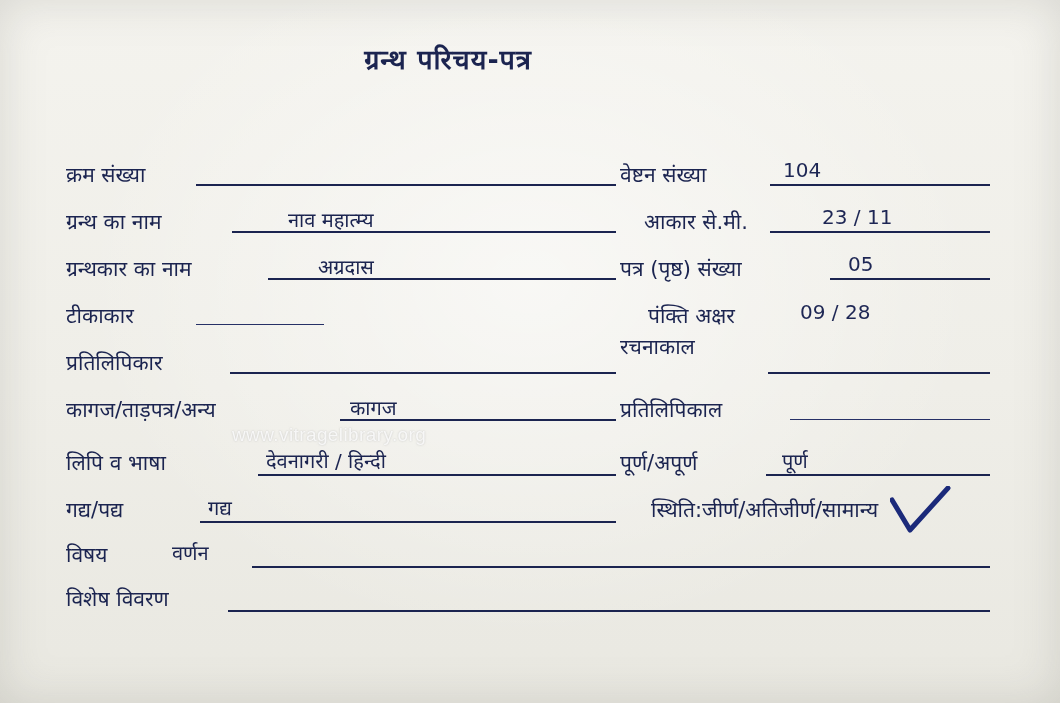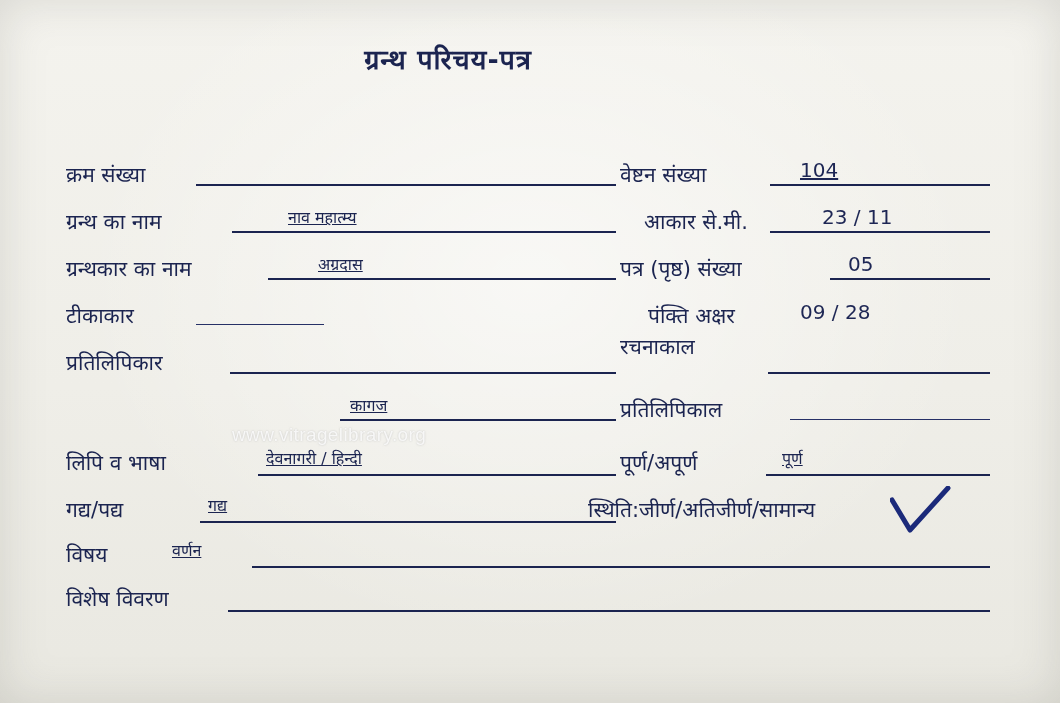--- a/index.html
+++ b/index.html
@@ -59,23 +59,22 @@
     color: #1b2450;
   }
 
   .label {
     position: absolute;
     font-size: 21px;
     white-space: nowrap;
   }
   .value {
     position: absolute;
-    font-size: 16px;
-    white-space: nowrap;
-    text-decoration: underline;
+    font-size: 20px;
+    white-space: nowrap;
   }
   .num {
     position: absolute;
     font-size: 20px;
     white-space: nowrap;
     font-family: "DejaVu Sans", sans-serif;
   }
   .rule {
     position: absolute;
     height: 0;
@@ -128,21 +127,21 @@
 
     <div class="doc-title">ग्रन्थ परिचय-पत्र</div>
 
 
     <div class="label" style="left:66px; top:160px;">क्रम संख्या</div>
     <div class="rule" style="left:196px; top:184px; width:420px;"></div>
     <div class="value" style="left:300px; top:160px;"></div>
 
     <div class="label" style="left:620px; top:160px;text-align:right;">वेष्टन संख्या</div>
     <div class="rule" style="left:770px; top:184px; width:220px;"></div>
-    <div class="num" style="left:800px; top:158px;text-decoration:underline;">104</div>
+    <div class="num" style="left:783px; top:158px;">104</div>
 
     <div class="label" style="left:66px; top:207px;">ग्रन्थ का नाम</div>
     <div class="rule" style="left:232px; top:231px; width:384px;"></div>
     <div class="value" style="left:288px; top:206px;">नाव महात्म्य</div>
 
     <div class="label" style="left:620px; top:207px;margin-left:24px;">आकार से.मी.</div>
     <div class="rule" style="left:770px; top:231px; width:220px;"></div>
     <div class="num" style="left:800px; top:205px;margin-left:22px;">23 / 11</div>
 
     <div class="label" style="left:66px; top:254px;">ग्रन्थकार का नाम</div>
@@ -161,40 +160,41 @@
     <div class="num" style="left:800px; top:300px;">09 / 28</div>
 
     <div class="label" style="left:66px; top:348px;">प्रतिलिपिकार</div>
     <div class="rule" style="left:230px; top:372px; width:386px;"></div>
     <div class="value" style="left:300px; top:347px;"></div>
 
     <div class="label" style="left:620px; top:332px;">रचनाकाल</div>
     <div class="rule" style="left:768px; top:372px; width:222px;"></div>
     <div class="value" style="left:800px; top:347px;"></div>
 
+    <div class="label" style="left:66px; top:395px;">कागज/ताड़पत्र/अन्य</div>
     <div class="rule" style="left:340px; top:419px; width:276px;"></div>
     <div class="value" style="left:350px; top:394px;">कागज</div>
 
     <div class="label" style="left:620px; top:395px;">प्रतिलिपिकाल</div>
     <div class="rule thin" style="left:790px; top:419px; width:200px;"></div>
     <div class="value" style="left:810px; top:394px;"></div>
 
     <div class="label" style="left:66px; top:448px;">लिपि व भाषा</div>
     <div class="rule" style="left:258px; top:474px; width:358px;"></div>
     <div class="value" style="left:266px; top:447px;">देवनागरी / हिन्दी</div>
 
     <div class="label" style="left:620px; top:448px;">पूर्ण/अपूर्ण</div>
     <div class="rule" style="left:766px; top:474px; width:224px;"></div>
     <div class="value" style="left:782px; top:447px;">पूर्ण</div>
 
     <div class="label" style="left:66px; top:495px;">गद्य/पद्य</div>
     <div class="rule" style="left:200px; top:521px; width:416px;"></div>
     <div class="value" style="left:208px; top:494px;">गद्य</div>
 
-    <div class="label" style="left:588px; top:495px;text-align:center;">स्थिति:जीर्ण/अतिजीर्ण/सामान्य</div>
+    <div class="label" style="left:651px; top:495px;text-align:center;">स्थिति:जीर्ण/अतिजीर्ण/सामान्य</div>
 
     <div class="checkmark">
       <svg width="62" height="48" viewBox="0 0 62 48" xmlns="http://www.w3.org/2000/svg">
         <path d="M2 14 L20 44 L58 2" fill="none" stroke="#1b2a7a" stroke-width="5" stroke-linecap="round" stroke-linejoin="round"></path>
       </svg>
     </div>
 
     <div class="label" style="left:66px; top:540px;">विषय</div>
     <div class="rule" style="left:252px; top:566px; width:738px;"></div>
     <div class="value" style="left:172px; top:539px;">वर्णन</div>

